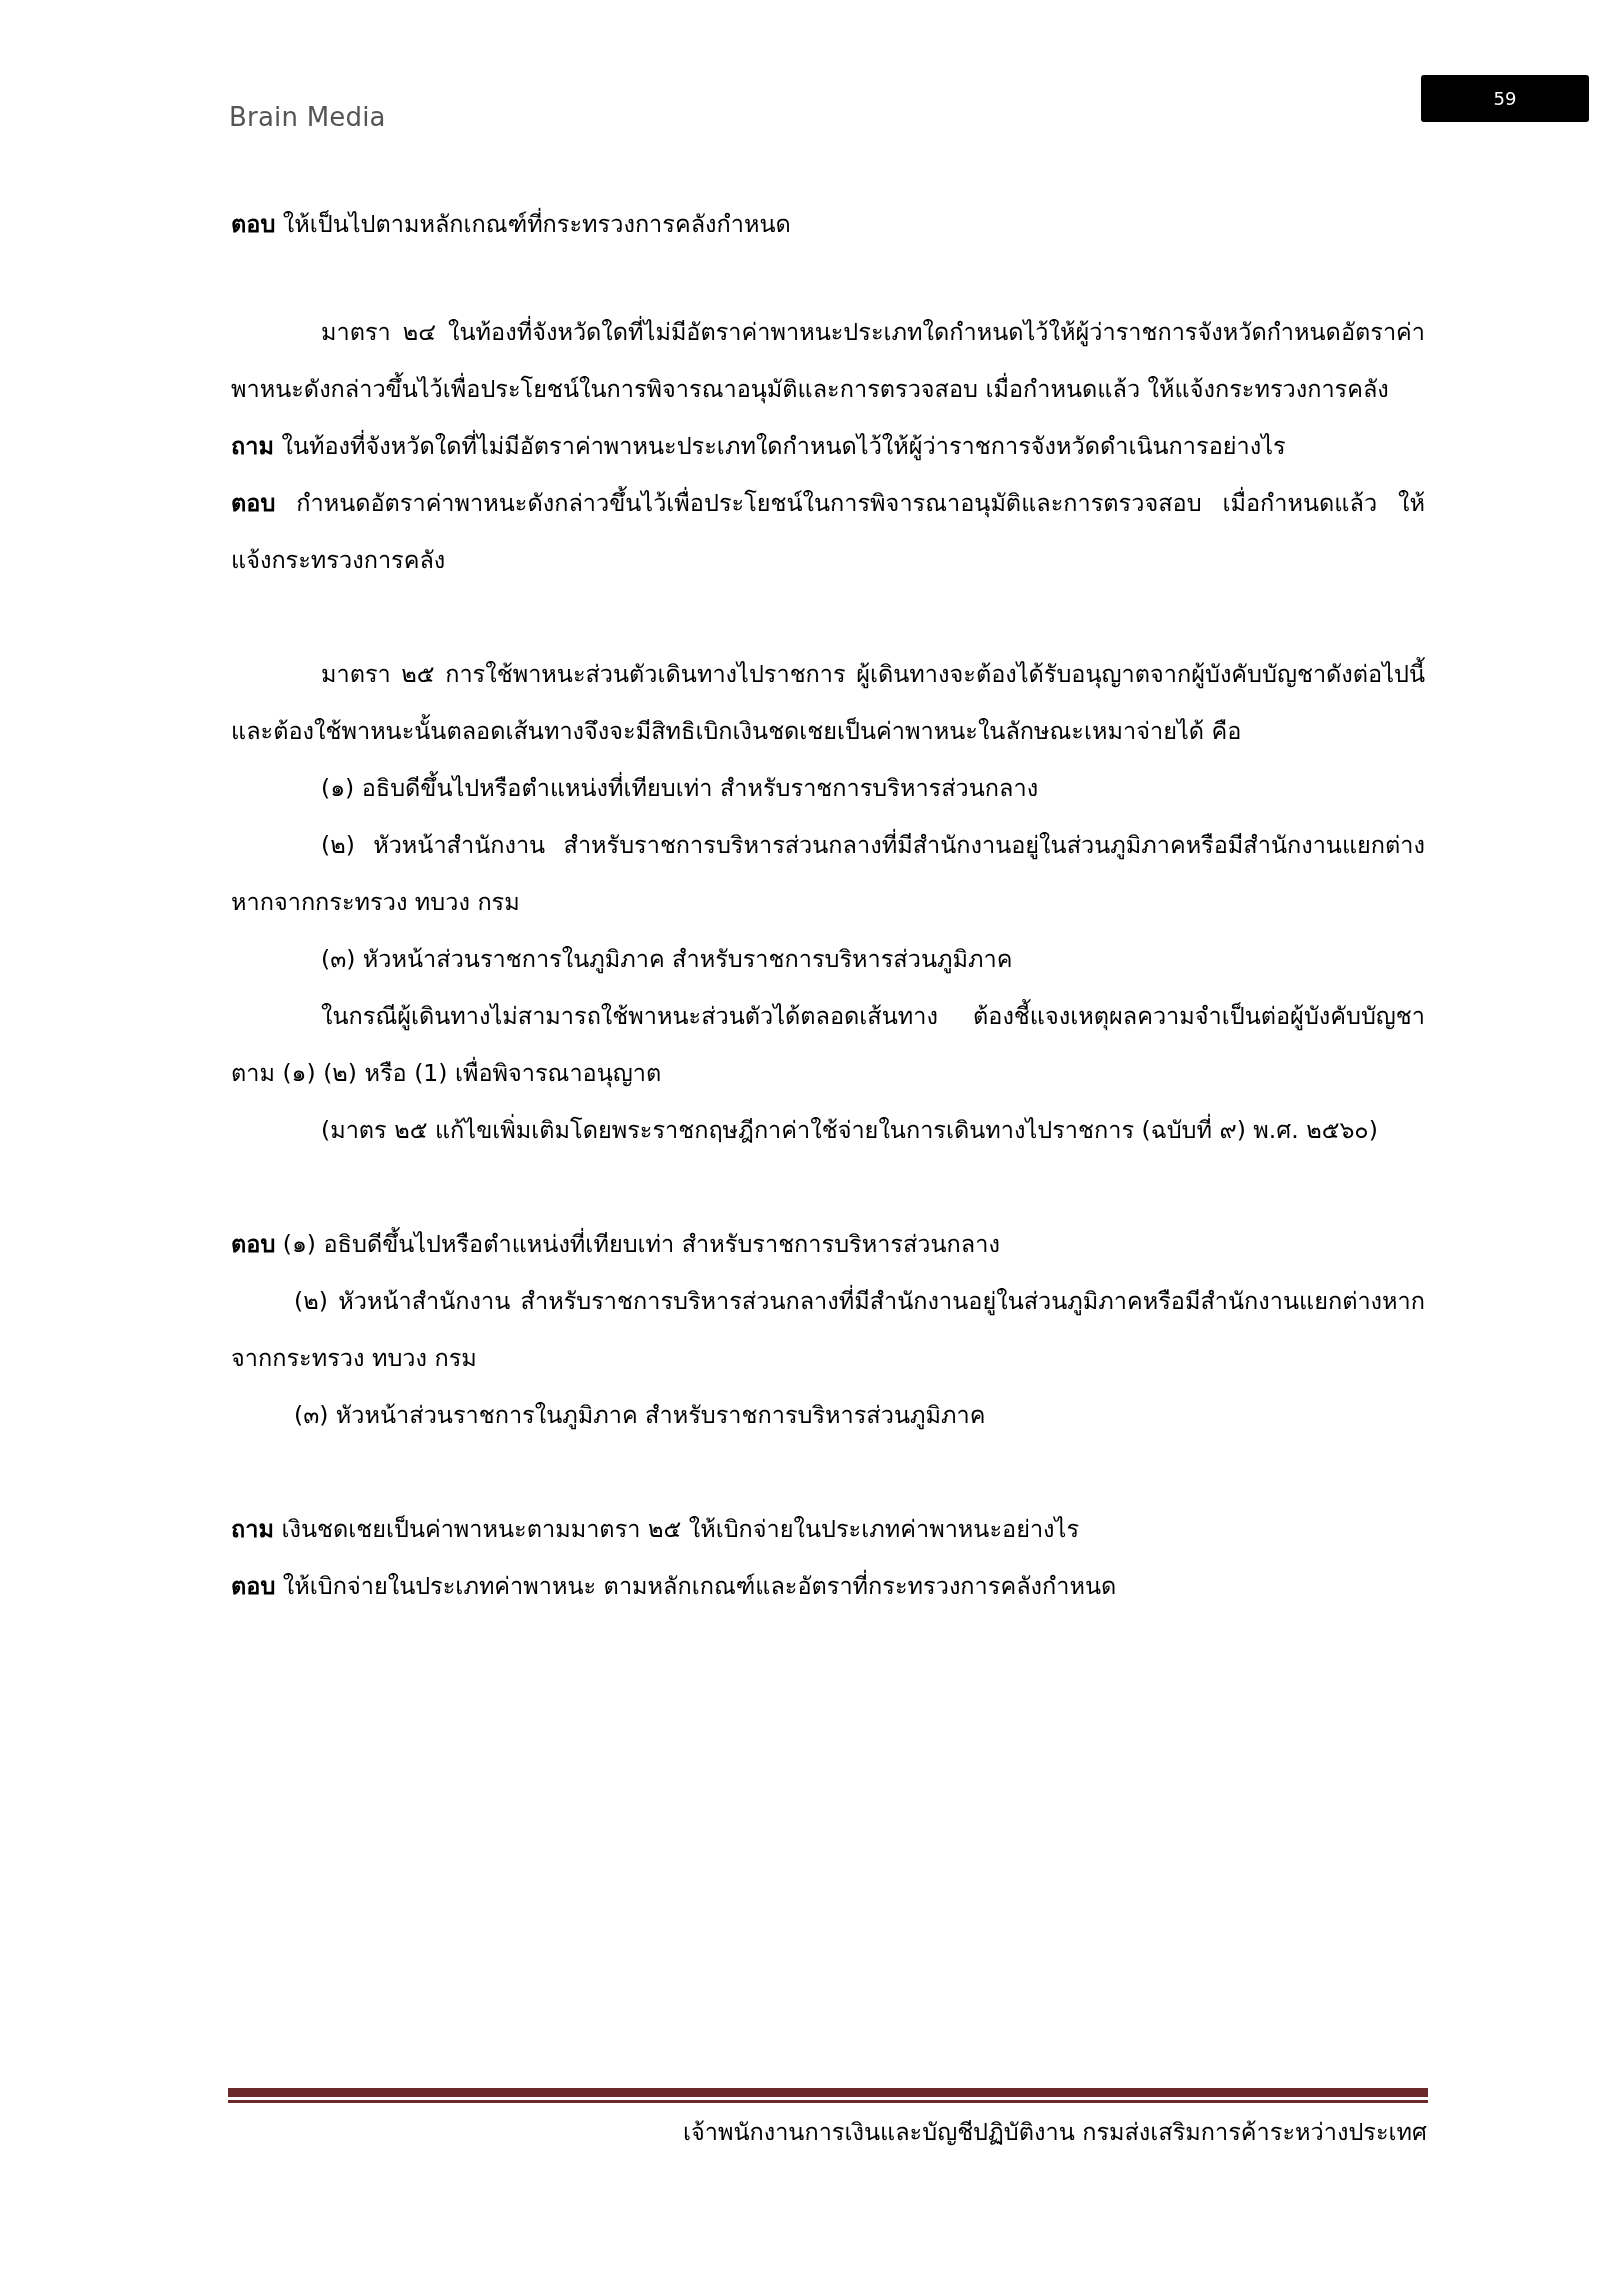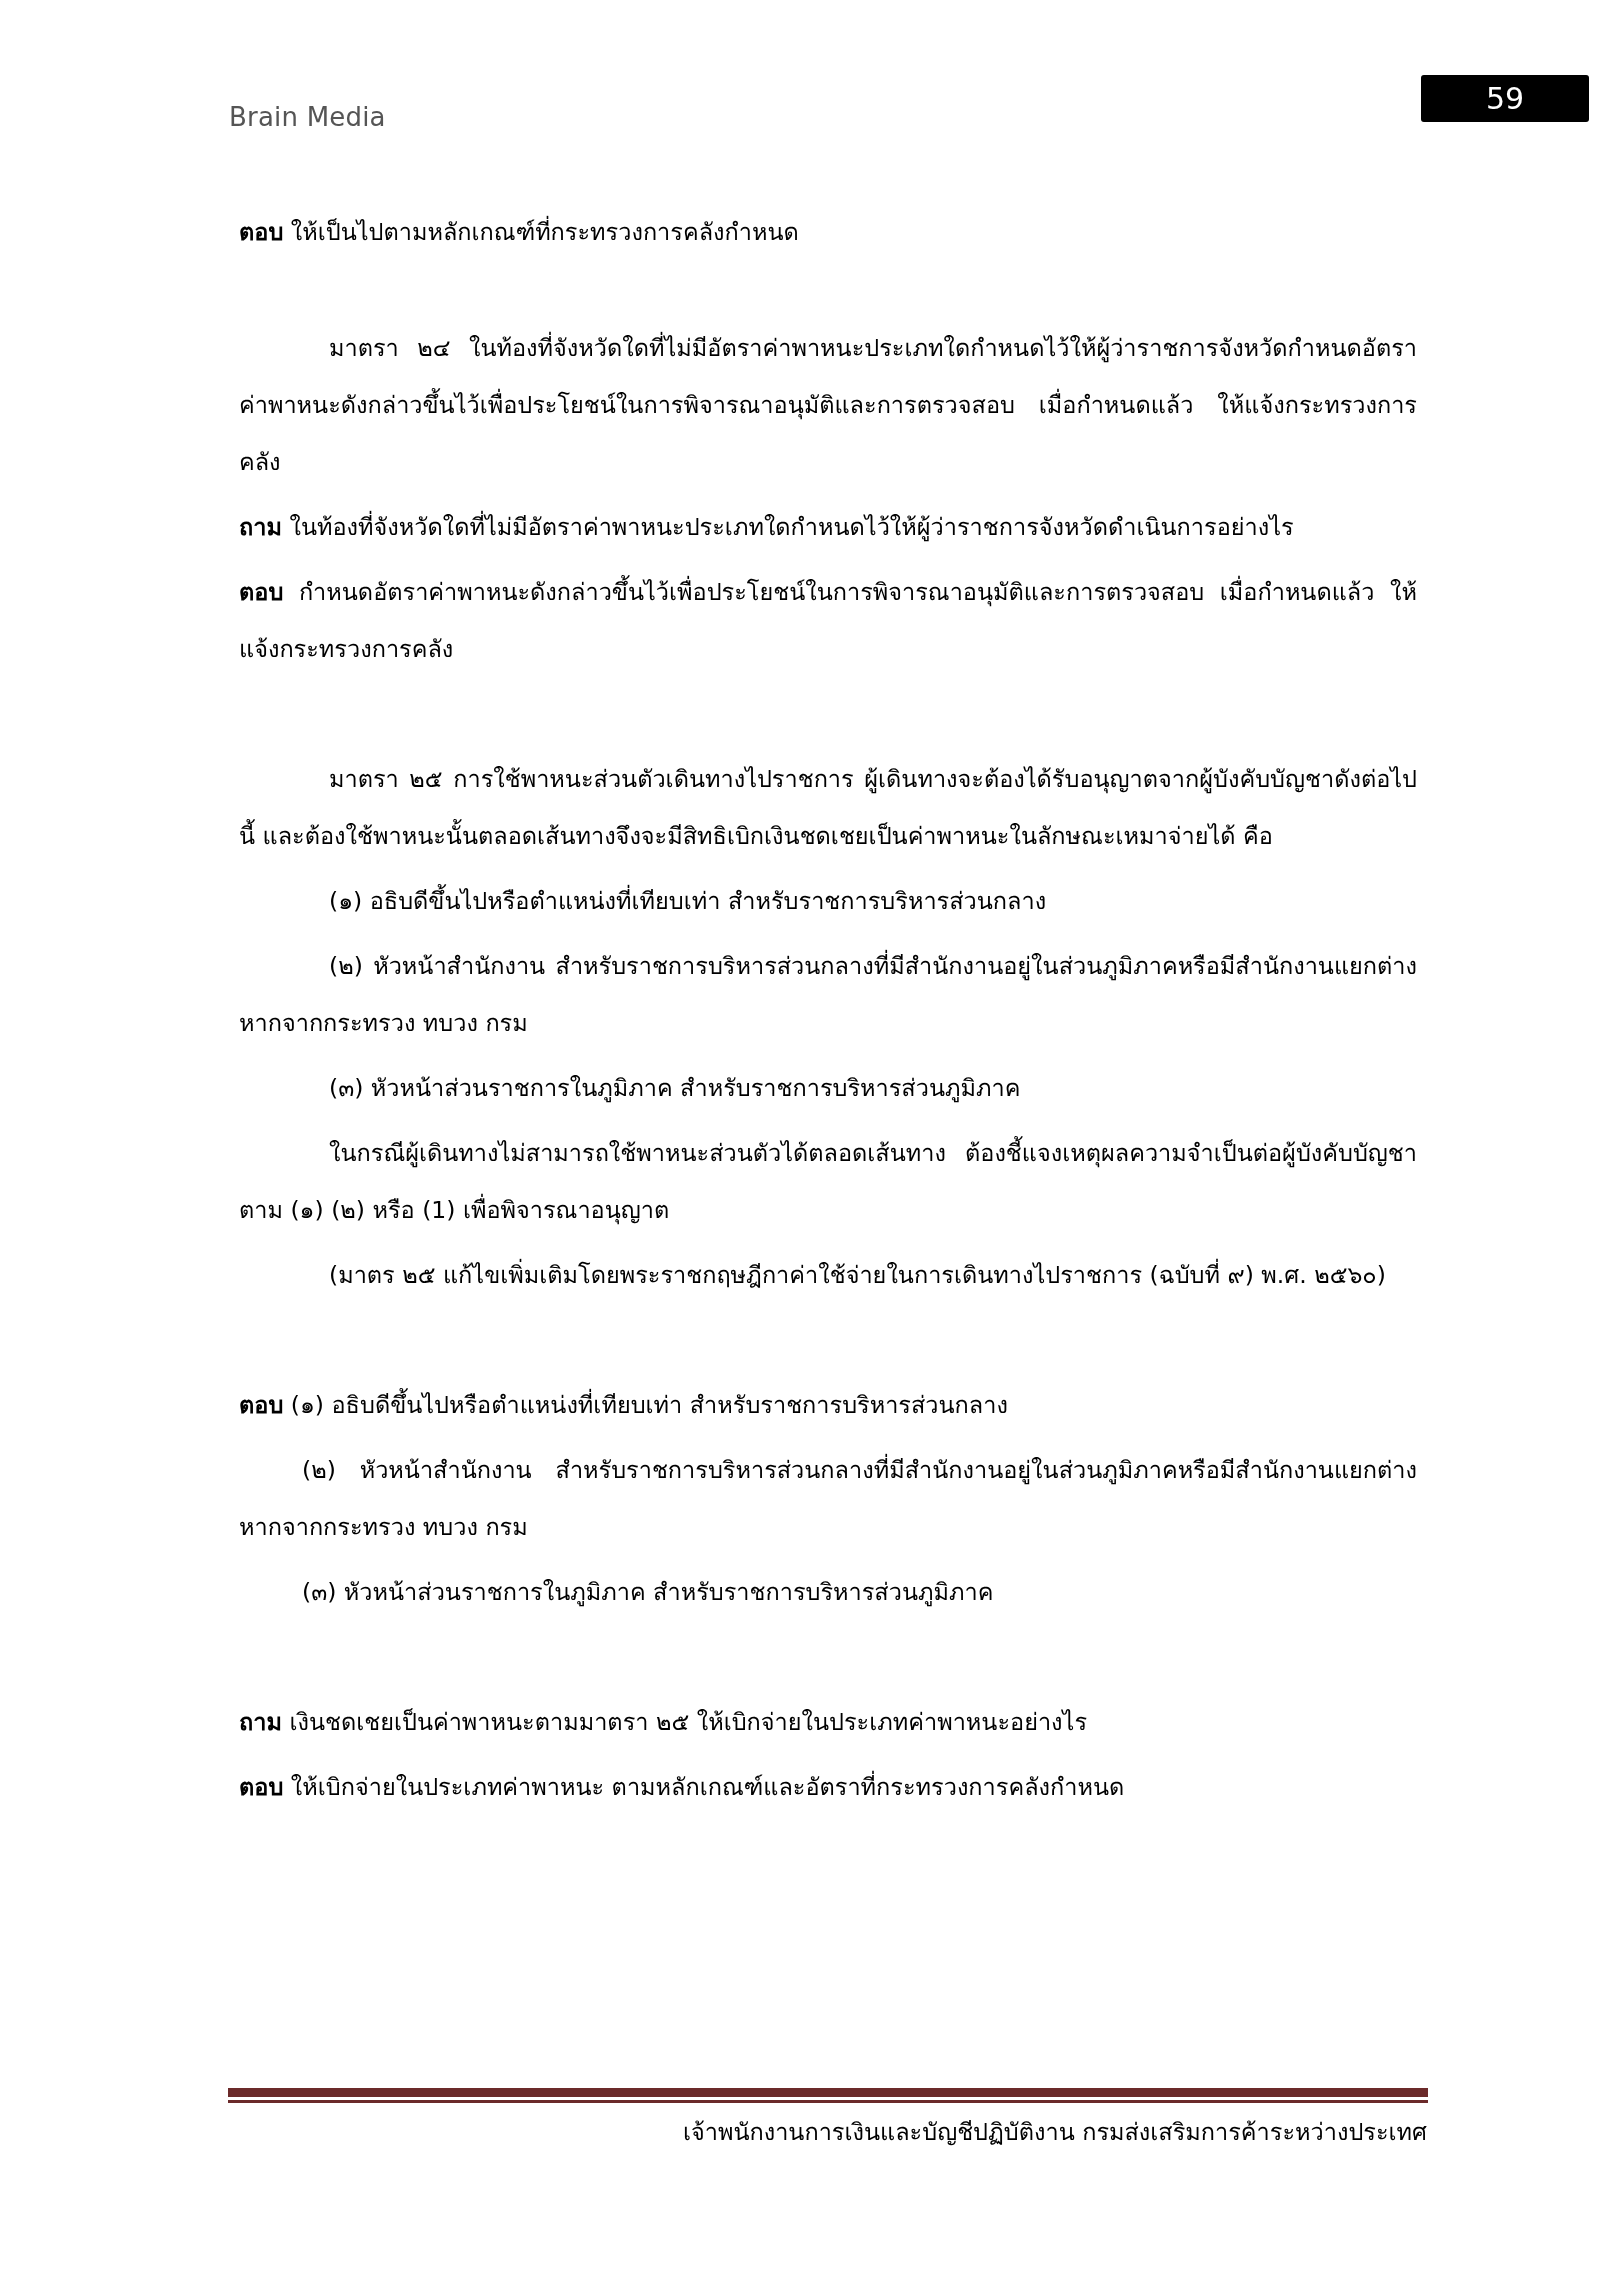--- a/index.html
+++ b/index.html
@@ -9,27 +9,27 @@
     }
     .header-brand {
       position: absolute; left: 229px; top: 102px;
       font-family: "DejaVu Sans", sans-serif; font-size: 26px; color: #555;
       letter-spacing: 0.2px;
     }
     .page-num {
       position: absolute; left: 1421px; top: 75px; width: 168px; height: 47px;
       background: #000; color: #fff; border-radius: 2.9px;
       display: flex; align-items: center; justify-content: center;
-      font-family: "DejaVu Sans", sans-serif; font-size: 30px;
+      font-family: "DejaVu Sans", sans-serif; font-size: 18px;
     }
     .content {
       position: absolute; left: 231px; top: 196px; width: 1194px;
       font-family: "DejaVu Sans", sans-serif; font-size: 23.5px; line-height: 57px;
     }
-    .p { margin: 8px; text-align: justify; }
+    .p { margin: 0; text-align: justify; }
     .indent { text-indent: 90px; }
     .indent-sm { text-indent: 63px; }
     .gap { height: 57px; }
     .b { font-weight: bold; }
     .footer-rule {
       position: absolute; left: 228px; top: 2088px; width: 1200px;
     }
     .footer-rule .thick { height: 8.8px; background: #6b2a2a; }
     .footer-rule .thin { height: 2.9px; background: #6b2a2a; margin-top: 2.9px; }
     .footer-text {

